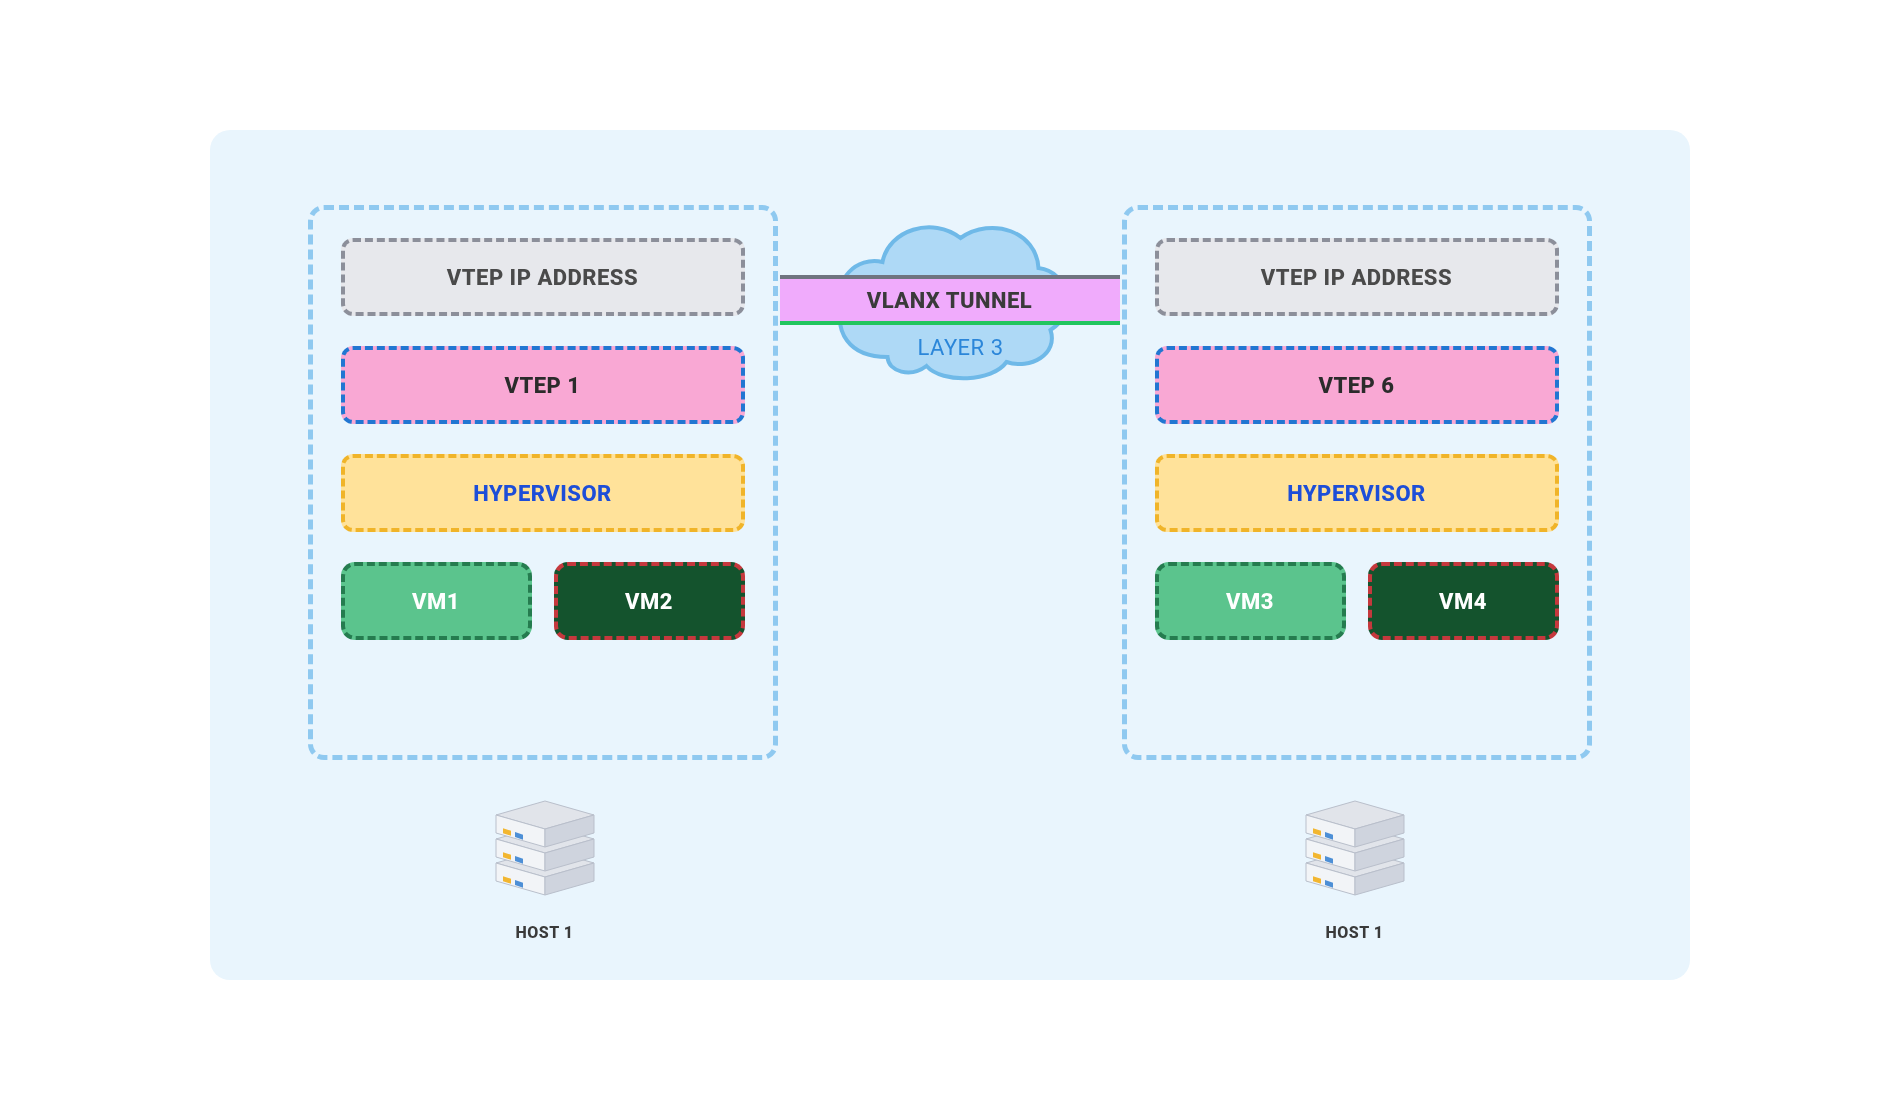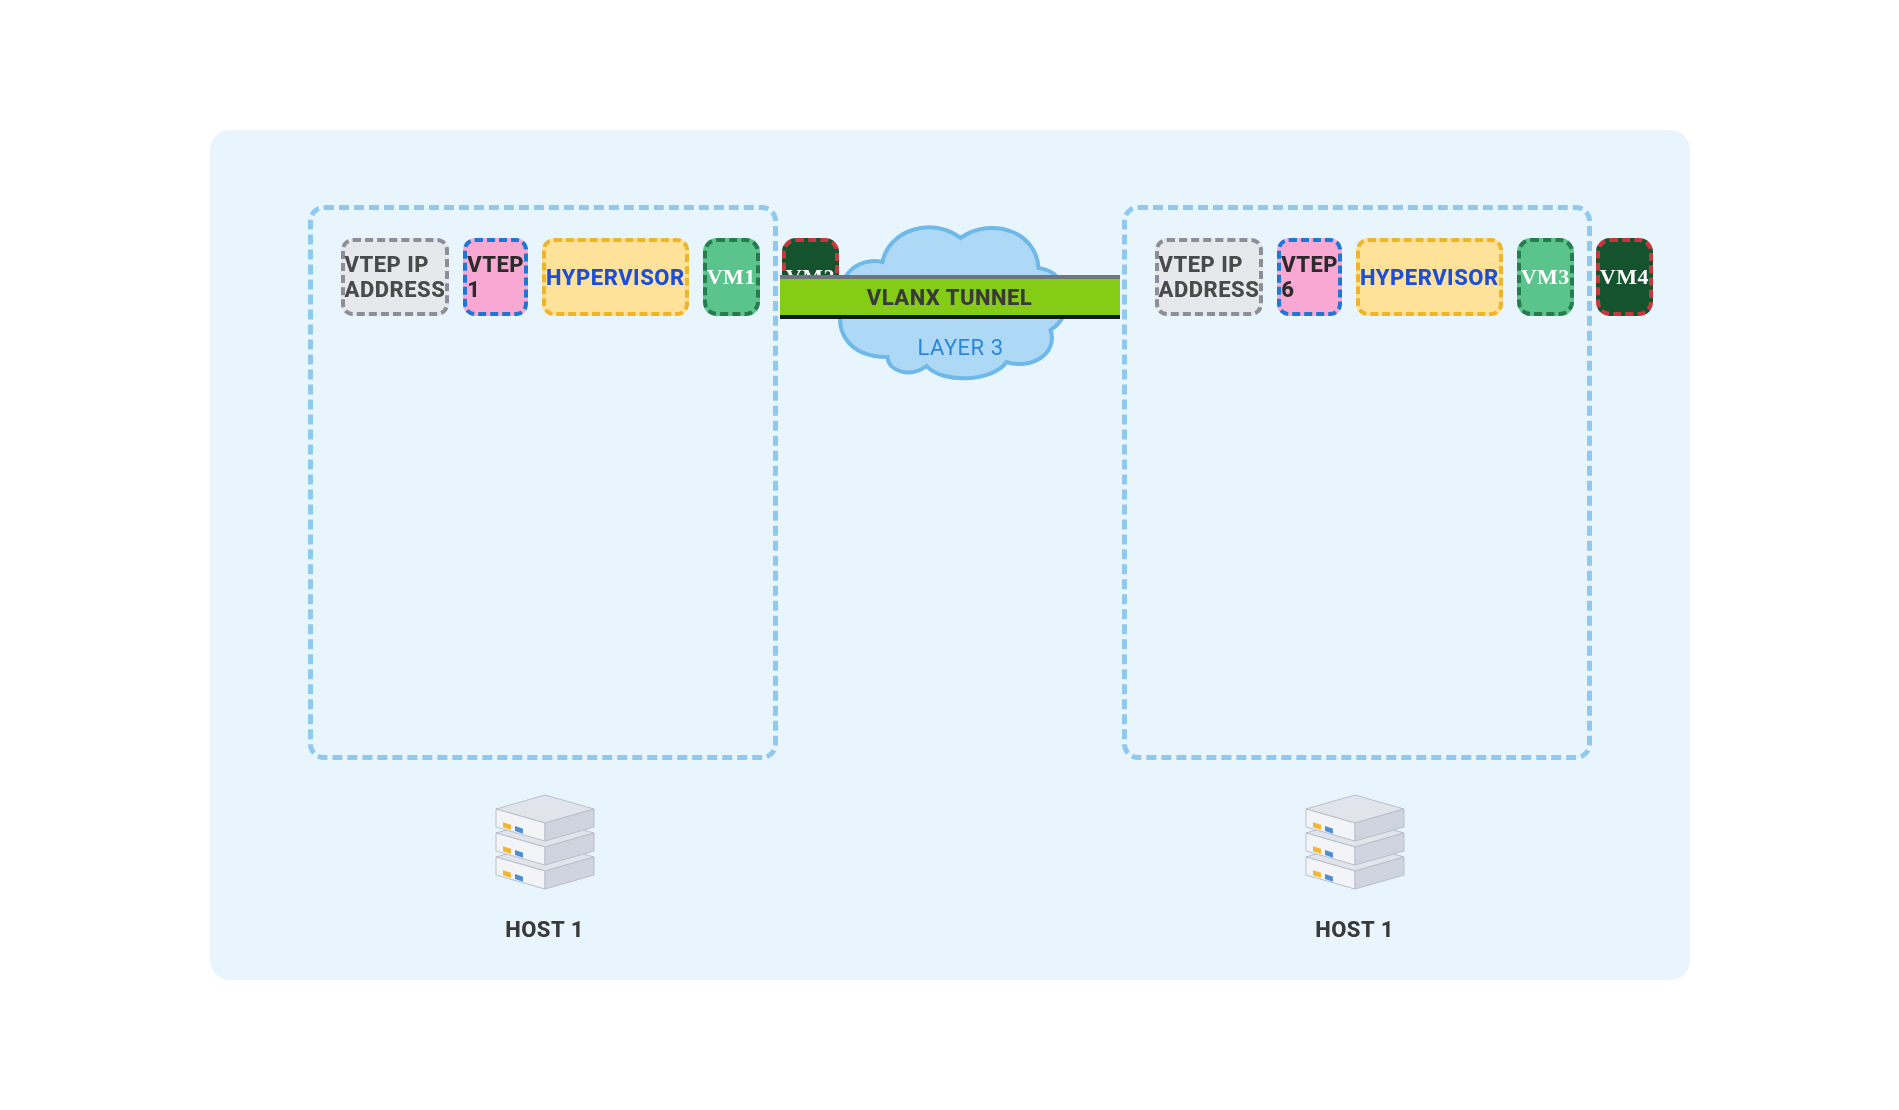--- a/index.html
+++ b/index.html
@@ -20,22 +20,22 @@
       position: relative;
       padding: 70px 90px 40px 90px;
     }
     .host-container {
       position: absolute;
       border: 5px dashed #8fc9f0;
       border-radius: 16px;
       background: transparent;
       padding: 28px;
       display: flex;
-      flex-direction: row;
-      gap: 14px;
+      flex-direction: column;
+      gap: 30px;
       width: 470px;
       height: 555px;
       top: 75px;
     }
     .host-left { left: 98px; }
     .host-right { right: 98px; }
     .stack-box {
       border: 4px dashed;
       border-radius: 12px;
       display: flex;
@@ -43,21 +43,21 @@
       justify-content: center;
       font-weight: 800;
       font-size: 22px;
       letter-spacing: 0.5px;
       height: 78px;
       color: #3a3a3a;
     }
     .box-gray   { background:#e7e8ec; border-color:#8c8f9a; color:#4a4a4a; }
     .box-blue   { background:#f9a8d4; border-color:#2176d2; color:#2b2b2b; }
     .box-yellow { background:#ffe29a; border-color:#f0b429; color:#1d4ed8; }
-    .vm-row { display:flex; gap:22px;font-family:Liberation Serif, serif; }
+    .vm-row { display:flex; gap:22px; }
     .vm-box {
       flex:1;
       border:4px dashed;
       border-radius:14px;
       display:flex;
       align-items:center;
       justify-content:center;
       font-weight:800;
       font-size:22px;
       height:78px;
@@ -71,41 +71,41 @@
       display:flex;
       flex-direction:column;
       align-items:center;
       gap:18px;
       bottom:38px;
     }
     .server-left  { left: 280px; }
     .server-right { right: 280px; }
     .host-label {
       font-weight:800;
-      font-size:22px;
+      font-size:16px;
       color:#3a3a3a;
       letter-spacing:0.5px;
     }
     .cloud {
       position:absolute;
       top:72px;
       left:50%;
       transform:translateX(-50%);
       width:255px;
       height:185px;
     }
     .tunnel-bar {
       position:absolute;
       top:145px;
       left:570px;
       right:570px;
-      height:44px;
-      background:#84cc16;
+      height:50px;
+      background:#f0abfc;
       border-top:4px solid #6f7480;
-      border-bottom:4px solid #0f172a;
+      border-bottom:4px solid #22c55e;
       display:flex;
       align-items:center;
       justify-content:center;
       font-weight:800;
       font-size:22px;
       color:#3a3a3a;
       letter-spacing:0.5px;
       z-index:3;
     }
     .layer-label {

